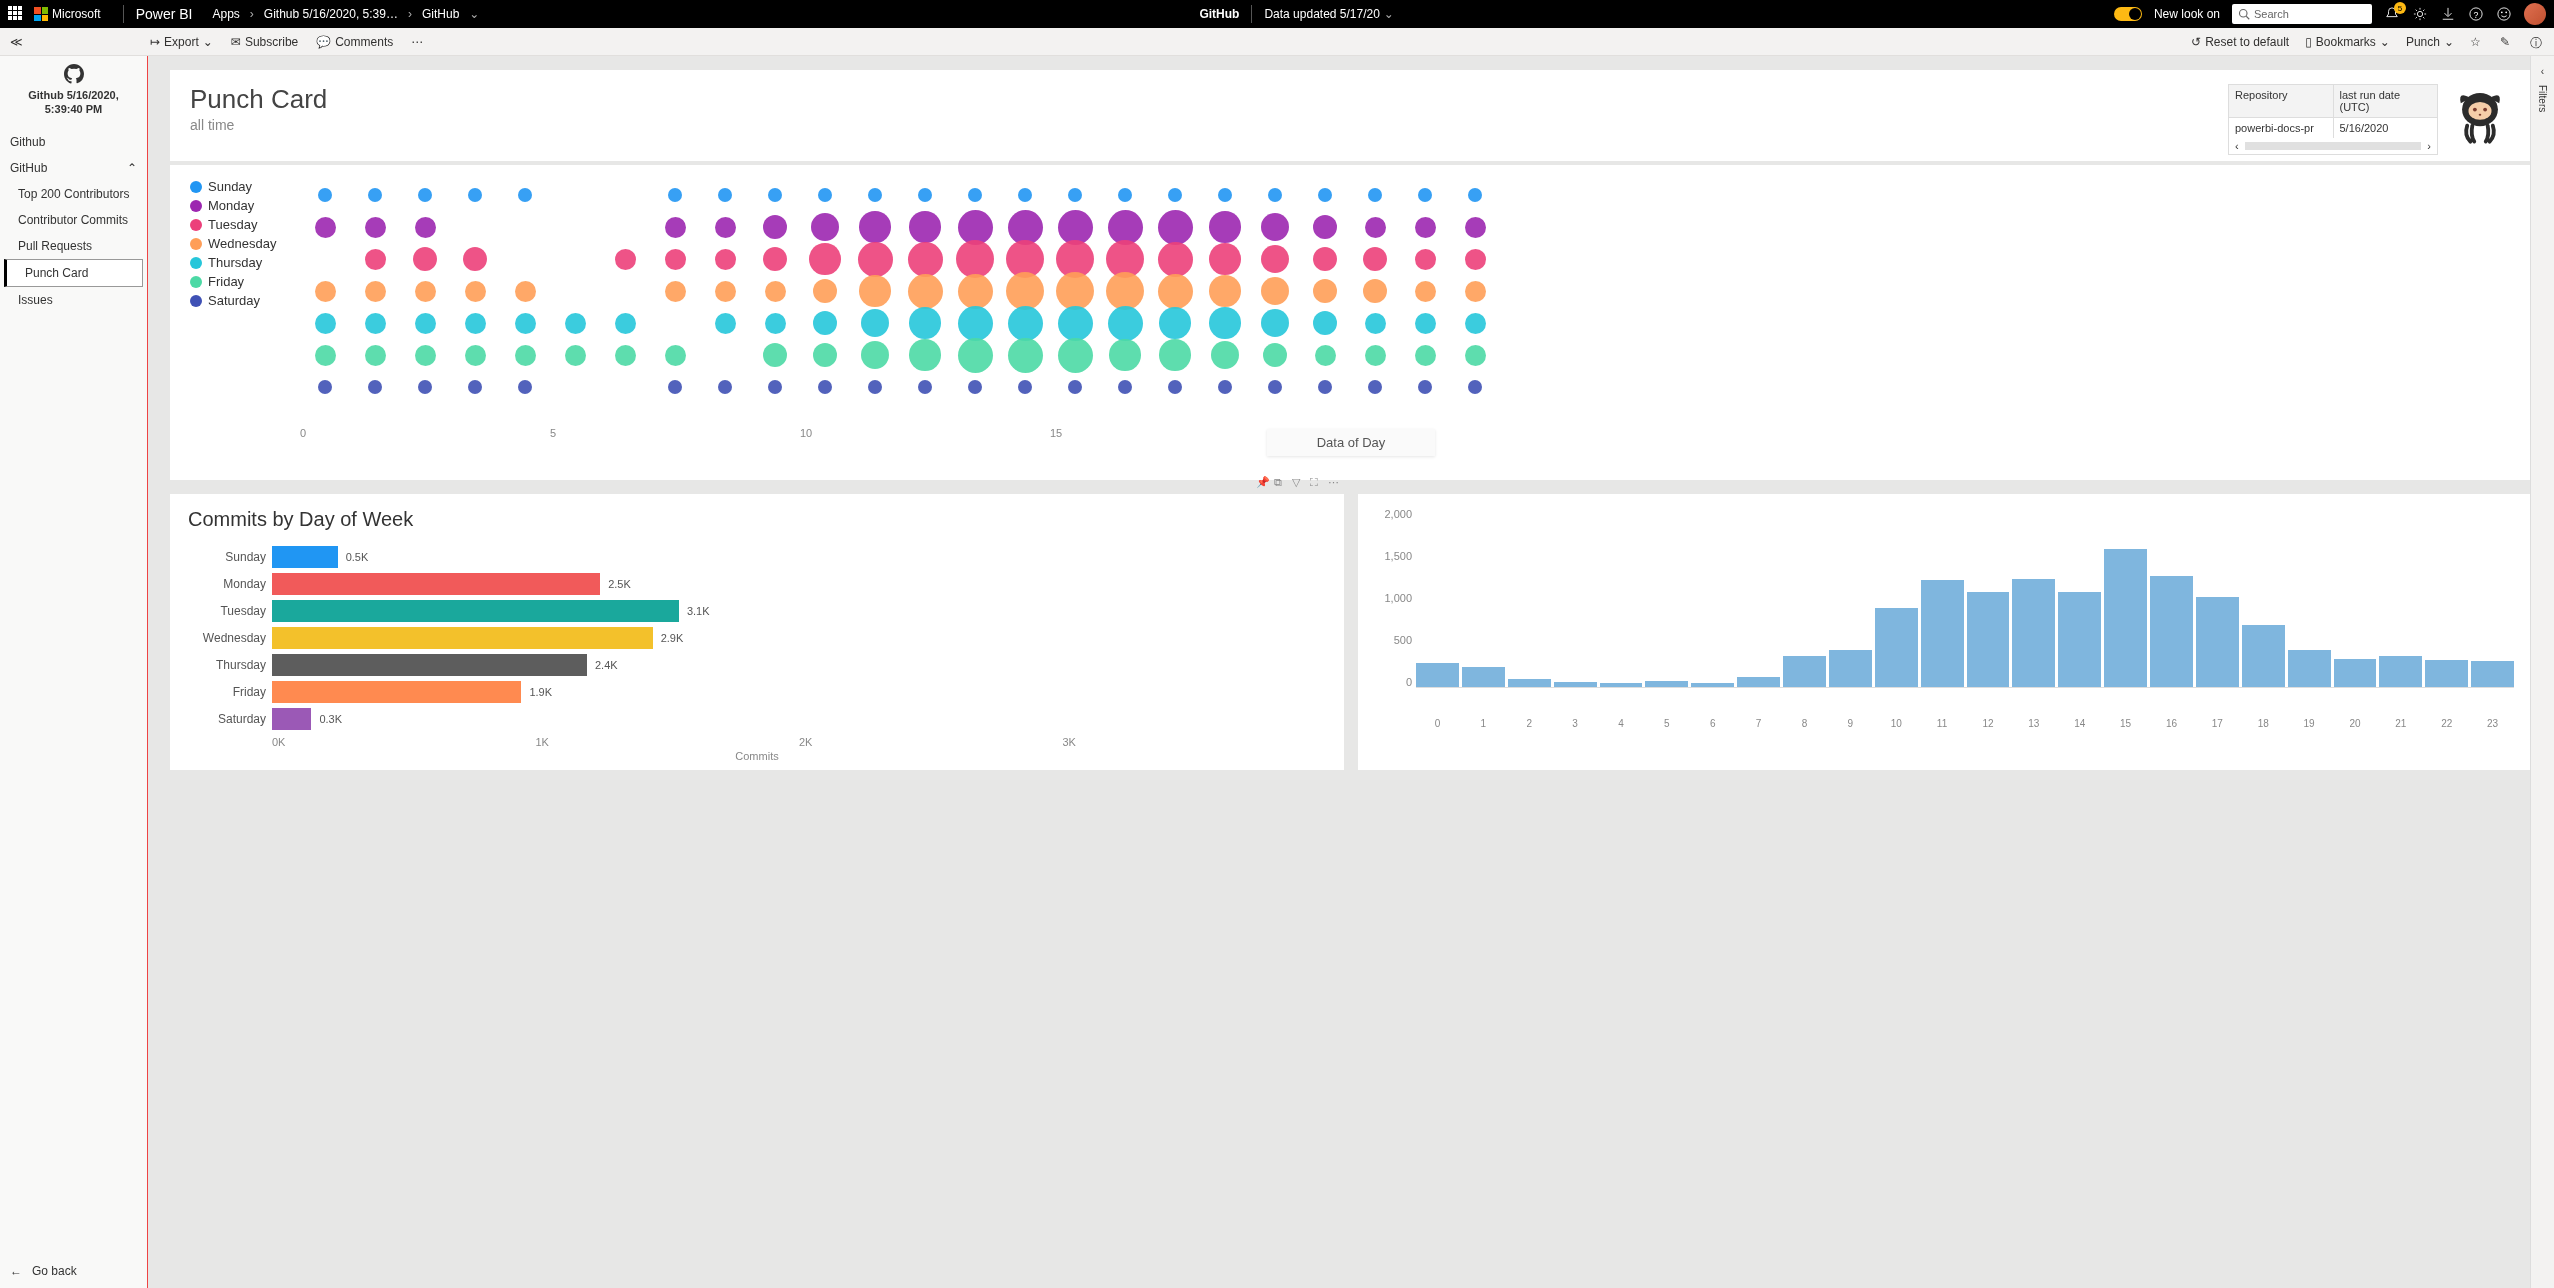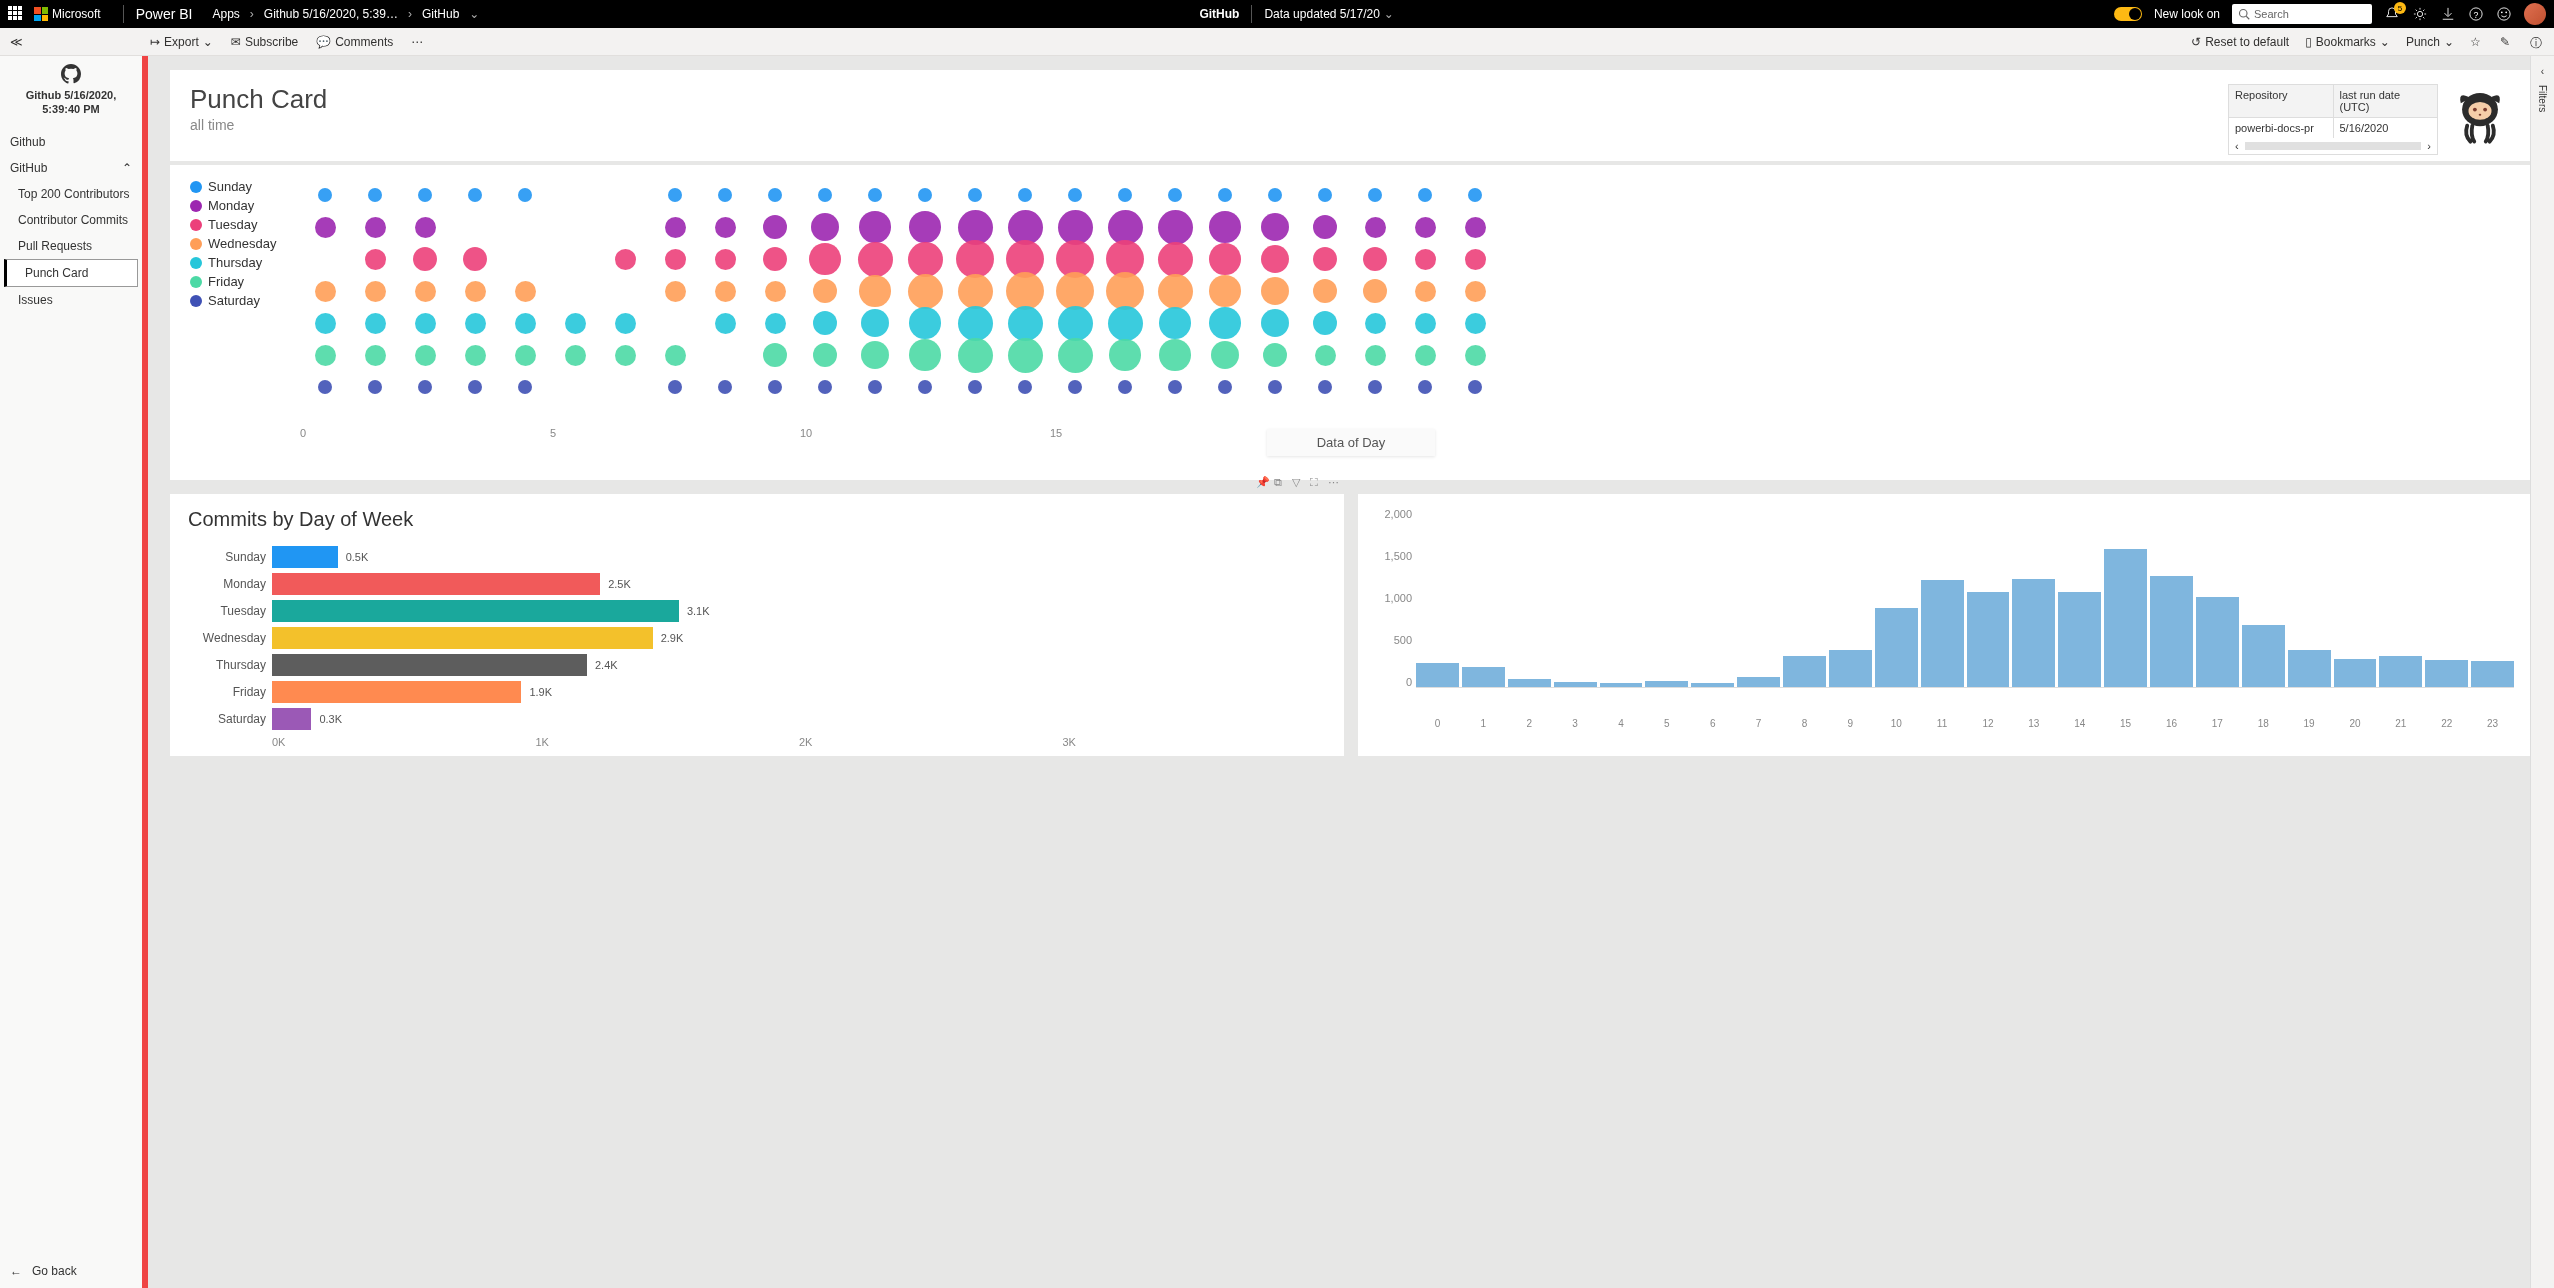--- a/index.html
+++ b/index.html
@@ -29,21 +29,21 @@
 
 .actionbar { background: #f3f2f1; border-bottom: 1px solid #e1dfdd; height: 28px; display: flex; align-items: center; padding: 0 10px; font-size: 12px; color: #323130; }
 .actionbar .left { display: flex; align-items: center; gap: 18px; margin-left: 140px; }
 .actionbar .right { margin-left: auto; display: flex; align-items: center; gap: 16px; }
 .actionbar .btn { display: flex; align-items: center; gap: 4px; cursor: pointer; }
 .actionbar .iconbtn { width: 14px; height: 14px; cursor: pointer; }
 .actionbar .collapse-arrow { position: absolute; left: 10px; }
 
 
 .main { display: flex; height: calc(100vh - 56px); }
-.sidebar { width: 148px; background: #f9f9f8; border-right: 6px solid #ef4444; padding-top: 8px; font-size: 12px; overflow-y: auto; }
+.sidebar { width: 148px; background: #f9f9f8; border-right: 1px solid #ef4444; padding-top: 8px; font-size: 12px; overflow-y: auto; }
 .sidebar .octo-small { display:block; margin: 0 auto 4px; width: 20px; height: 20px; }
 .sidebar .ws-title { text-align: center; font-weight: 600; padding: 0 8px 12px; font-size: 11px; line-height: 1.3; }
 .sidebar .item { padding: 6px 10px; cursor: pointer; }
 .sidebar .item.sub { padding-left: 18px; }
 .sidebar .item.selected { background: #fff; border: 1px solid #999; border-left: 3px solid #000; margin: 0 4px; }
 .sidebar .item.expandable { display: flex; justify-content: space-between; align-items: center; }
 .sidebar .goback { position: fixed; bottom: 10px; left: 10px; display: flex; align-items: center; gap: 10px; font-size: 12px; cursor: pointer; }
 
 .canvas { flex: 1; background: #e7e7e6; overflow: auto; padding: 14px 22px; position: relative; }
 
@@ -873,20 +873,21 @@
               <div class="bar b-sat" style="width:39.375px"></div>
               <div class="val">0.3K</div>
             </div>
           </div>
         <div class="dow-xaxis" id="dow-xaxis">
             <div>0K</div>
             <div>1K</div>
             <div>2K</div>
             <div>3K</div>
           </div>
+        <div class="dow-xlabel">Commits</div>
       </div>
 
       <div class="bottom-card">
         <div class="hour-chart">
           <div class="hour-yaxis" id="hour-yaxis">
               <div>2,000</div>
               <div>1,500</div>
               <div>1,000</div>
               <div>500</div>
               <div>0</div>

